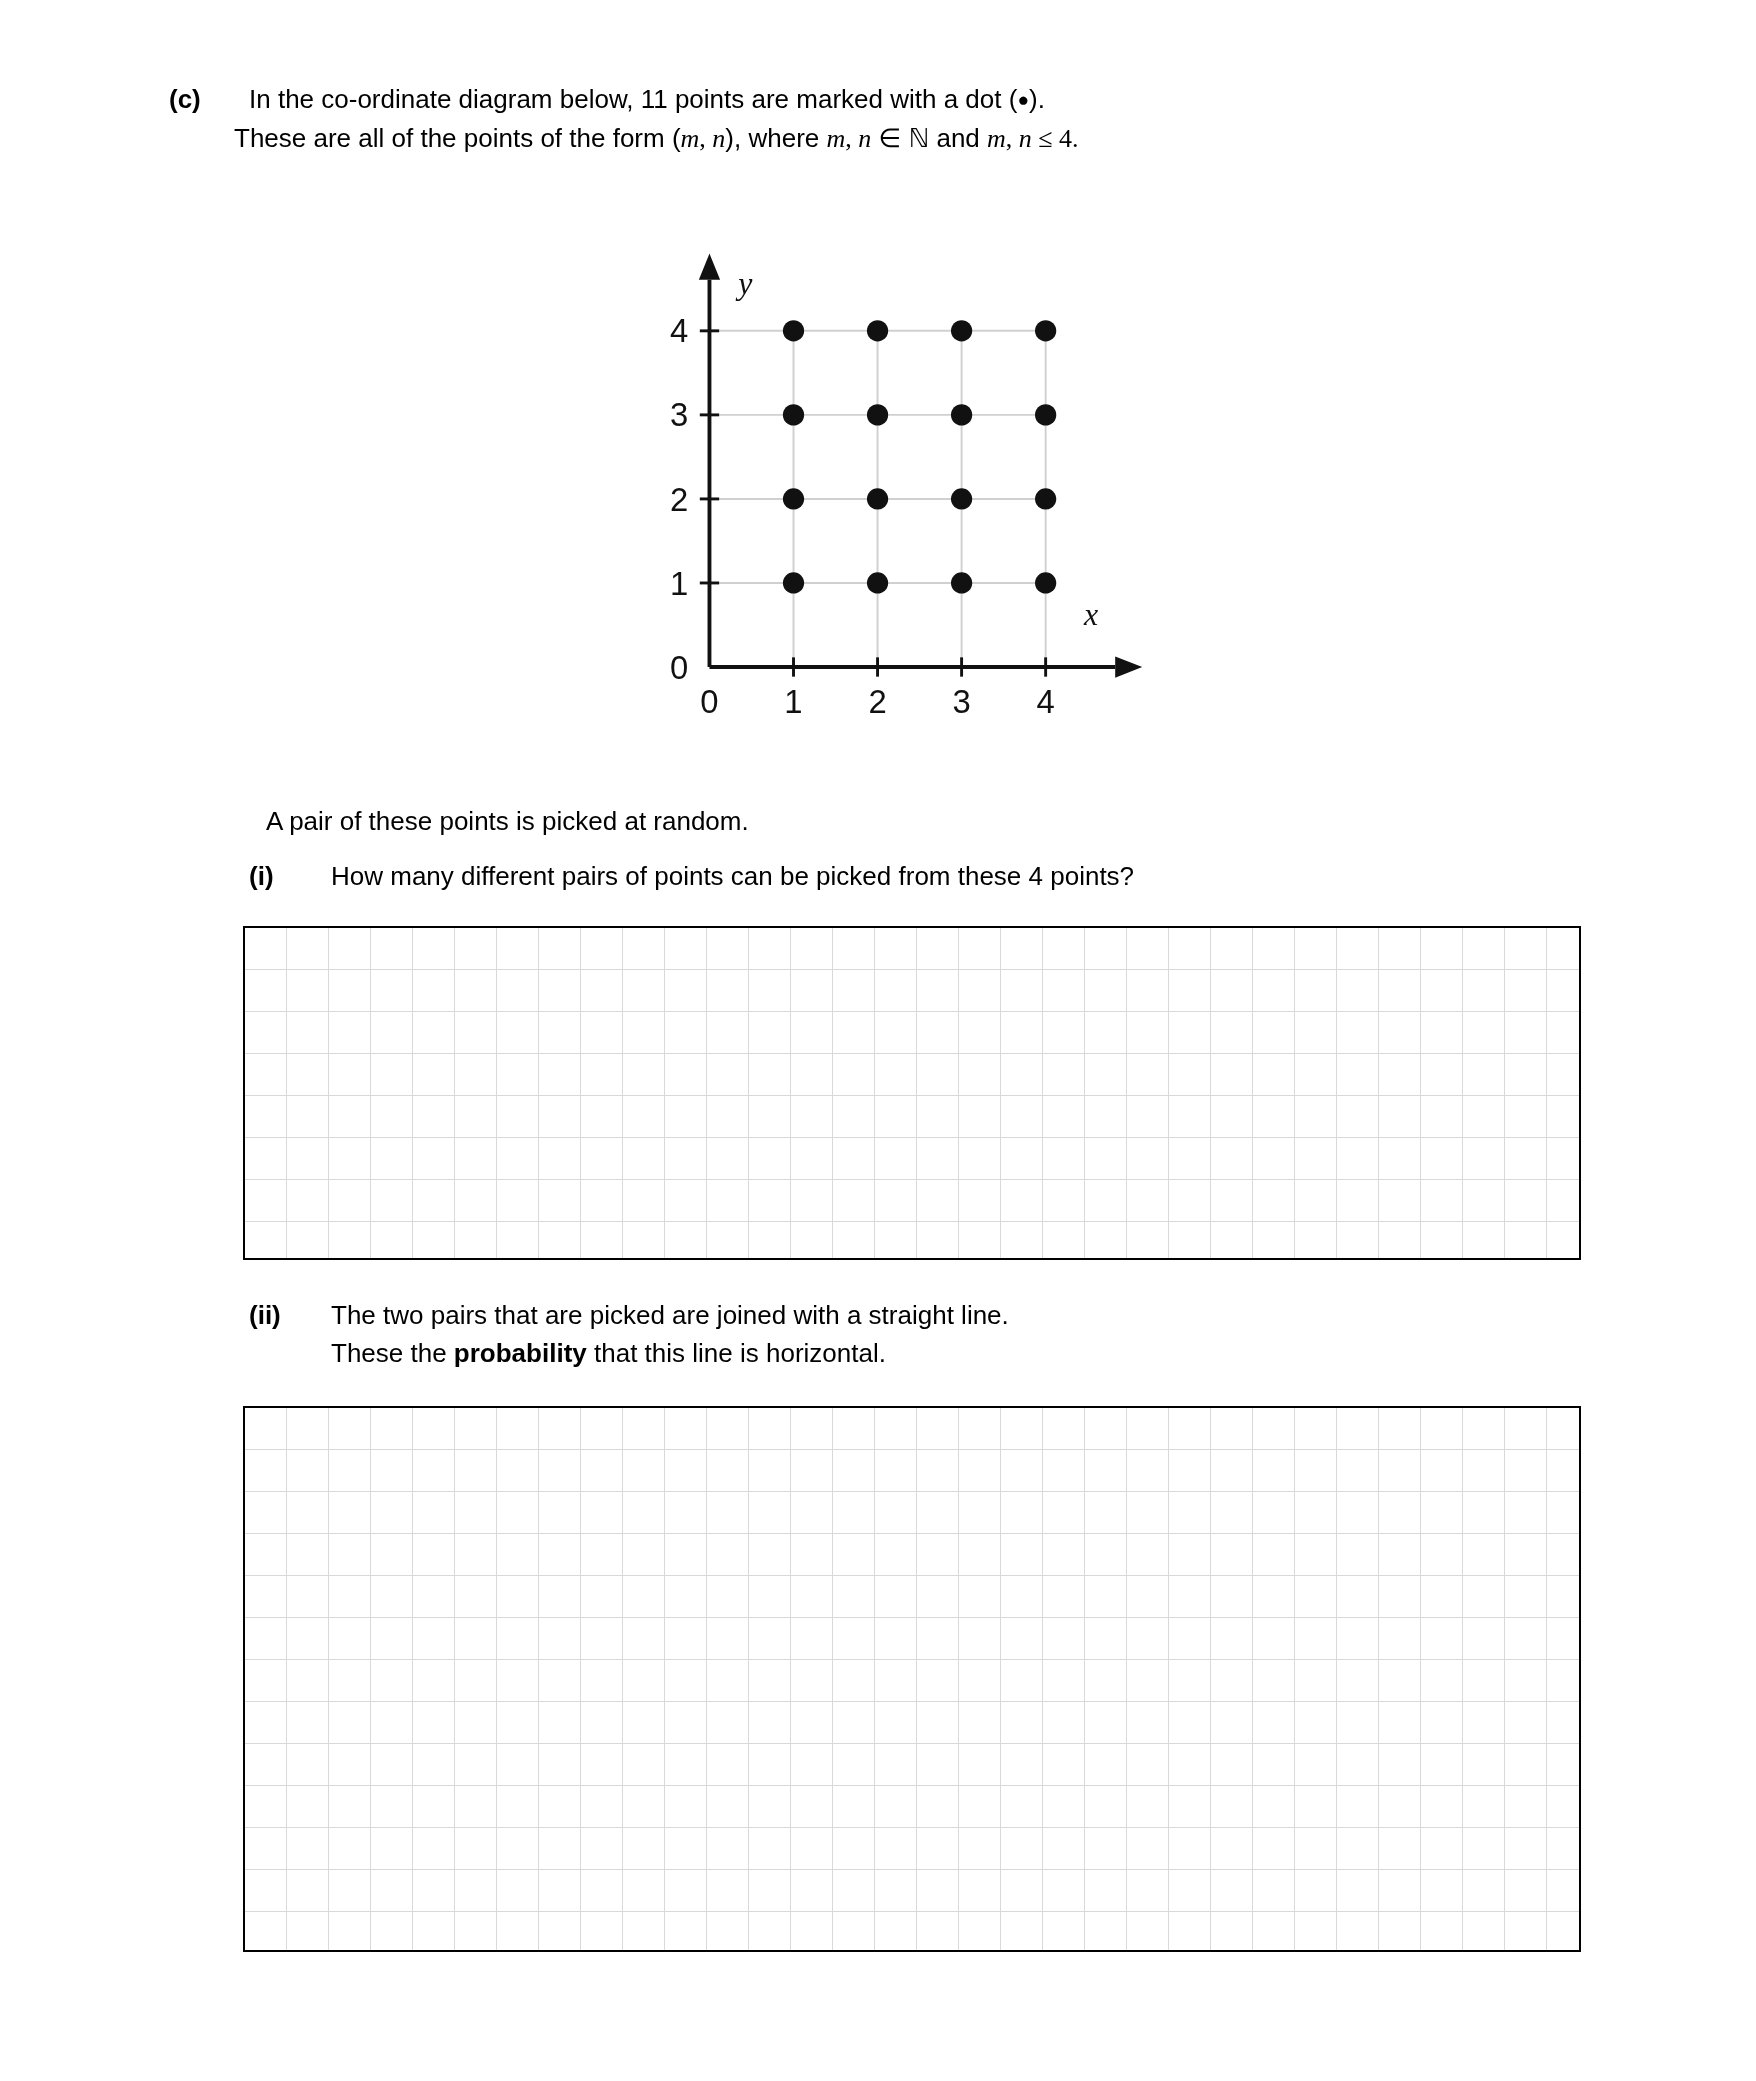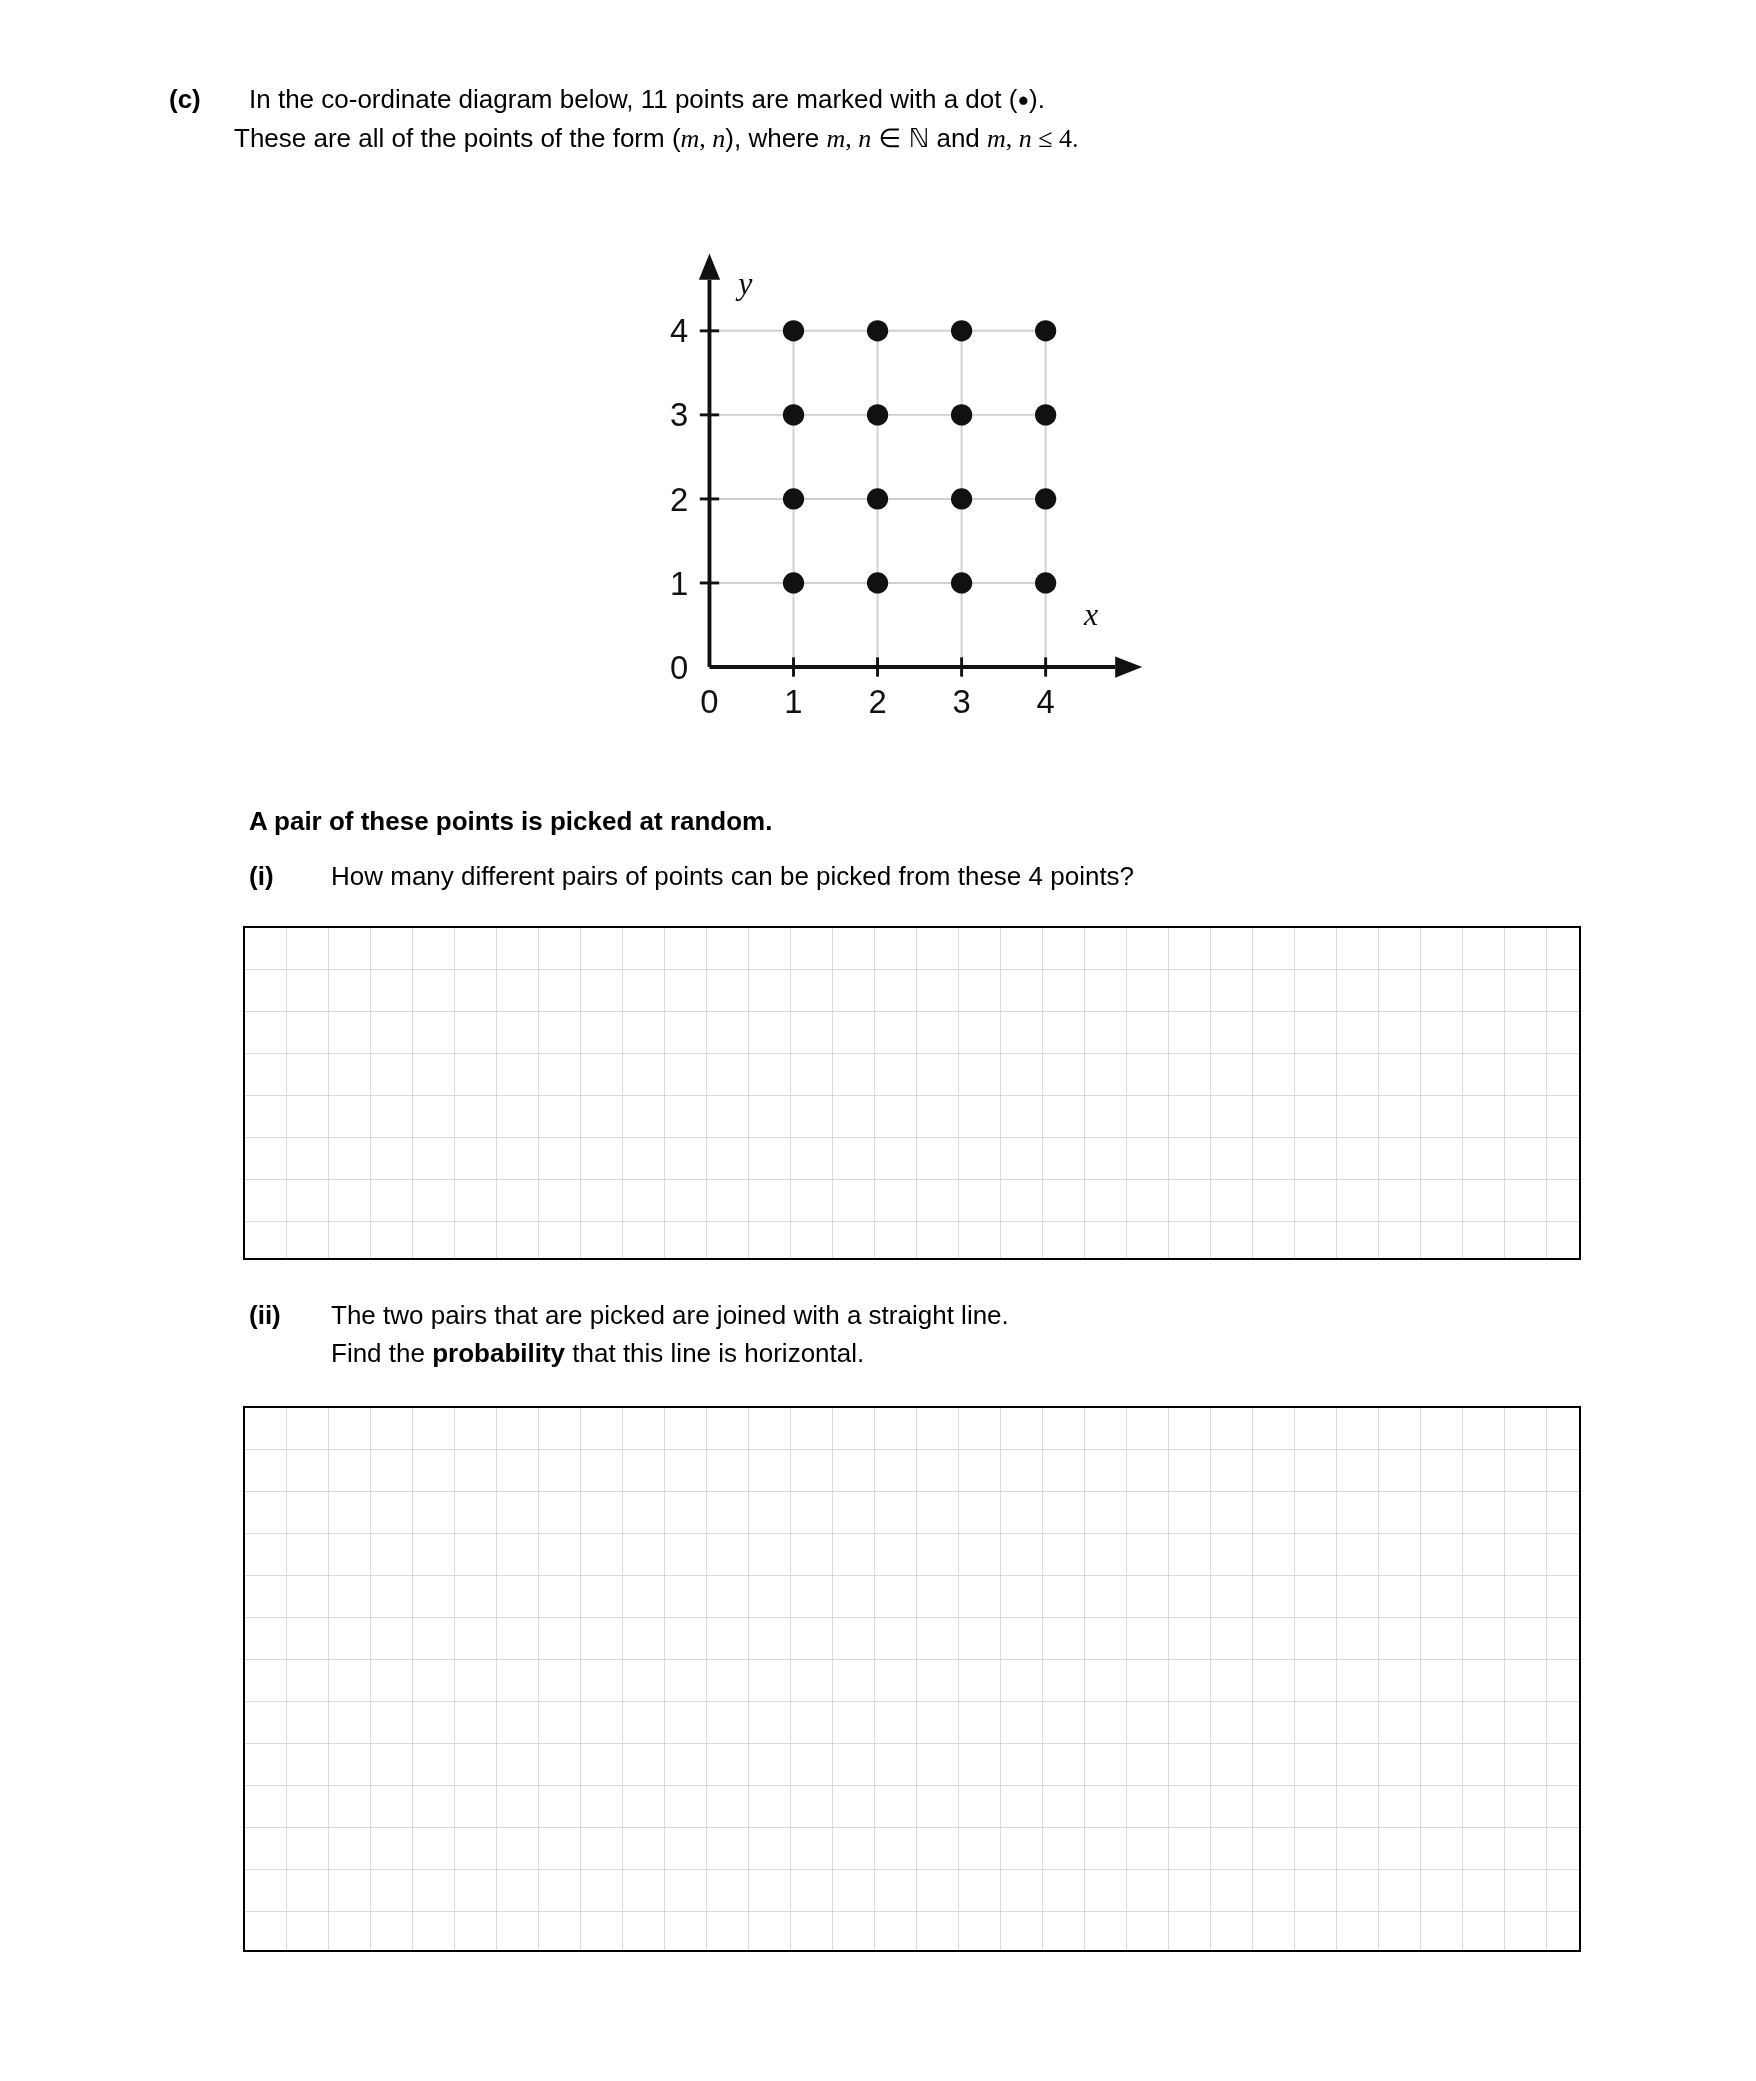--- a/index.html
+++ b/index.html
@@ -138,27 +138,27 @@
         <circle cx="336" cy="93" r="11" fill="#111111"></circle>
         <circle cx="423" cy="93" r="11" fill="#111111"></circle>
       </g>
     <g id="axistitle-layer">
         <text x="470" y="398" font-family="&quot;Liberation Serif&quot;, serif" font-size="33" font-style="italic" text-anchor="middle" fill="#111111">x</text>
         <text x="112" y="55" font-family="&quot;Liberation Serif&quot;, serif" font-size="33" font-style="italic" text-anchor="middle" fill="#111111">y</text>
       </g>
   </svg>
 </div>
 
-<div class="qtext" style="left:249px; top:803px;font-weight:bold;">A pair of these points is picked at random.</div>
+<div class="qtext" style="left:266px; top:803px;">A pair of these points is picked at random.</div>
 
 <div class="qlabel" style="left:249px; top:858px;">(i)</div>
 <div class="qtext" style="left:331px; top:858px;">How many different pairs of points can be picked from these 4 points?</div>
 
 <div class="answer-box" style="left:243px; top:926px; width:1338px; height:334px;"></div>
 
 <div class="qlabel" style="left:249px; top:1297px;">(ii)</div>
 <div class="qtext" style="left:331px; top:1297px;">The two pairs that are picked are joined with a straight line.</div>
 <div class="qtext" style="left:331px; top:1335px;">
-  <span>Find the </span><span class="bold-inline">probability</span><span> that this line is horizontal.</span>
+  <span>These the </span><span class="bold-inline">probability</span><span> that this line is horizontal.</span>
 </div>
 
 <div class="answer-box" style="left:243px; top:1406px; width:1338px; height:546px;"></div>
 
 
 </body></html>

